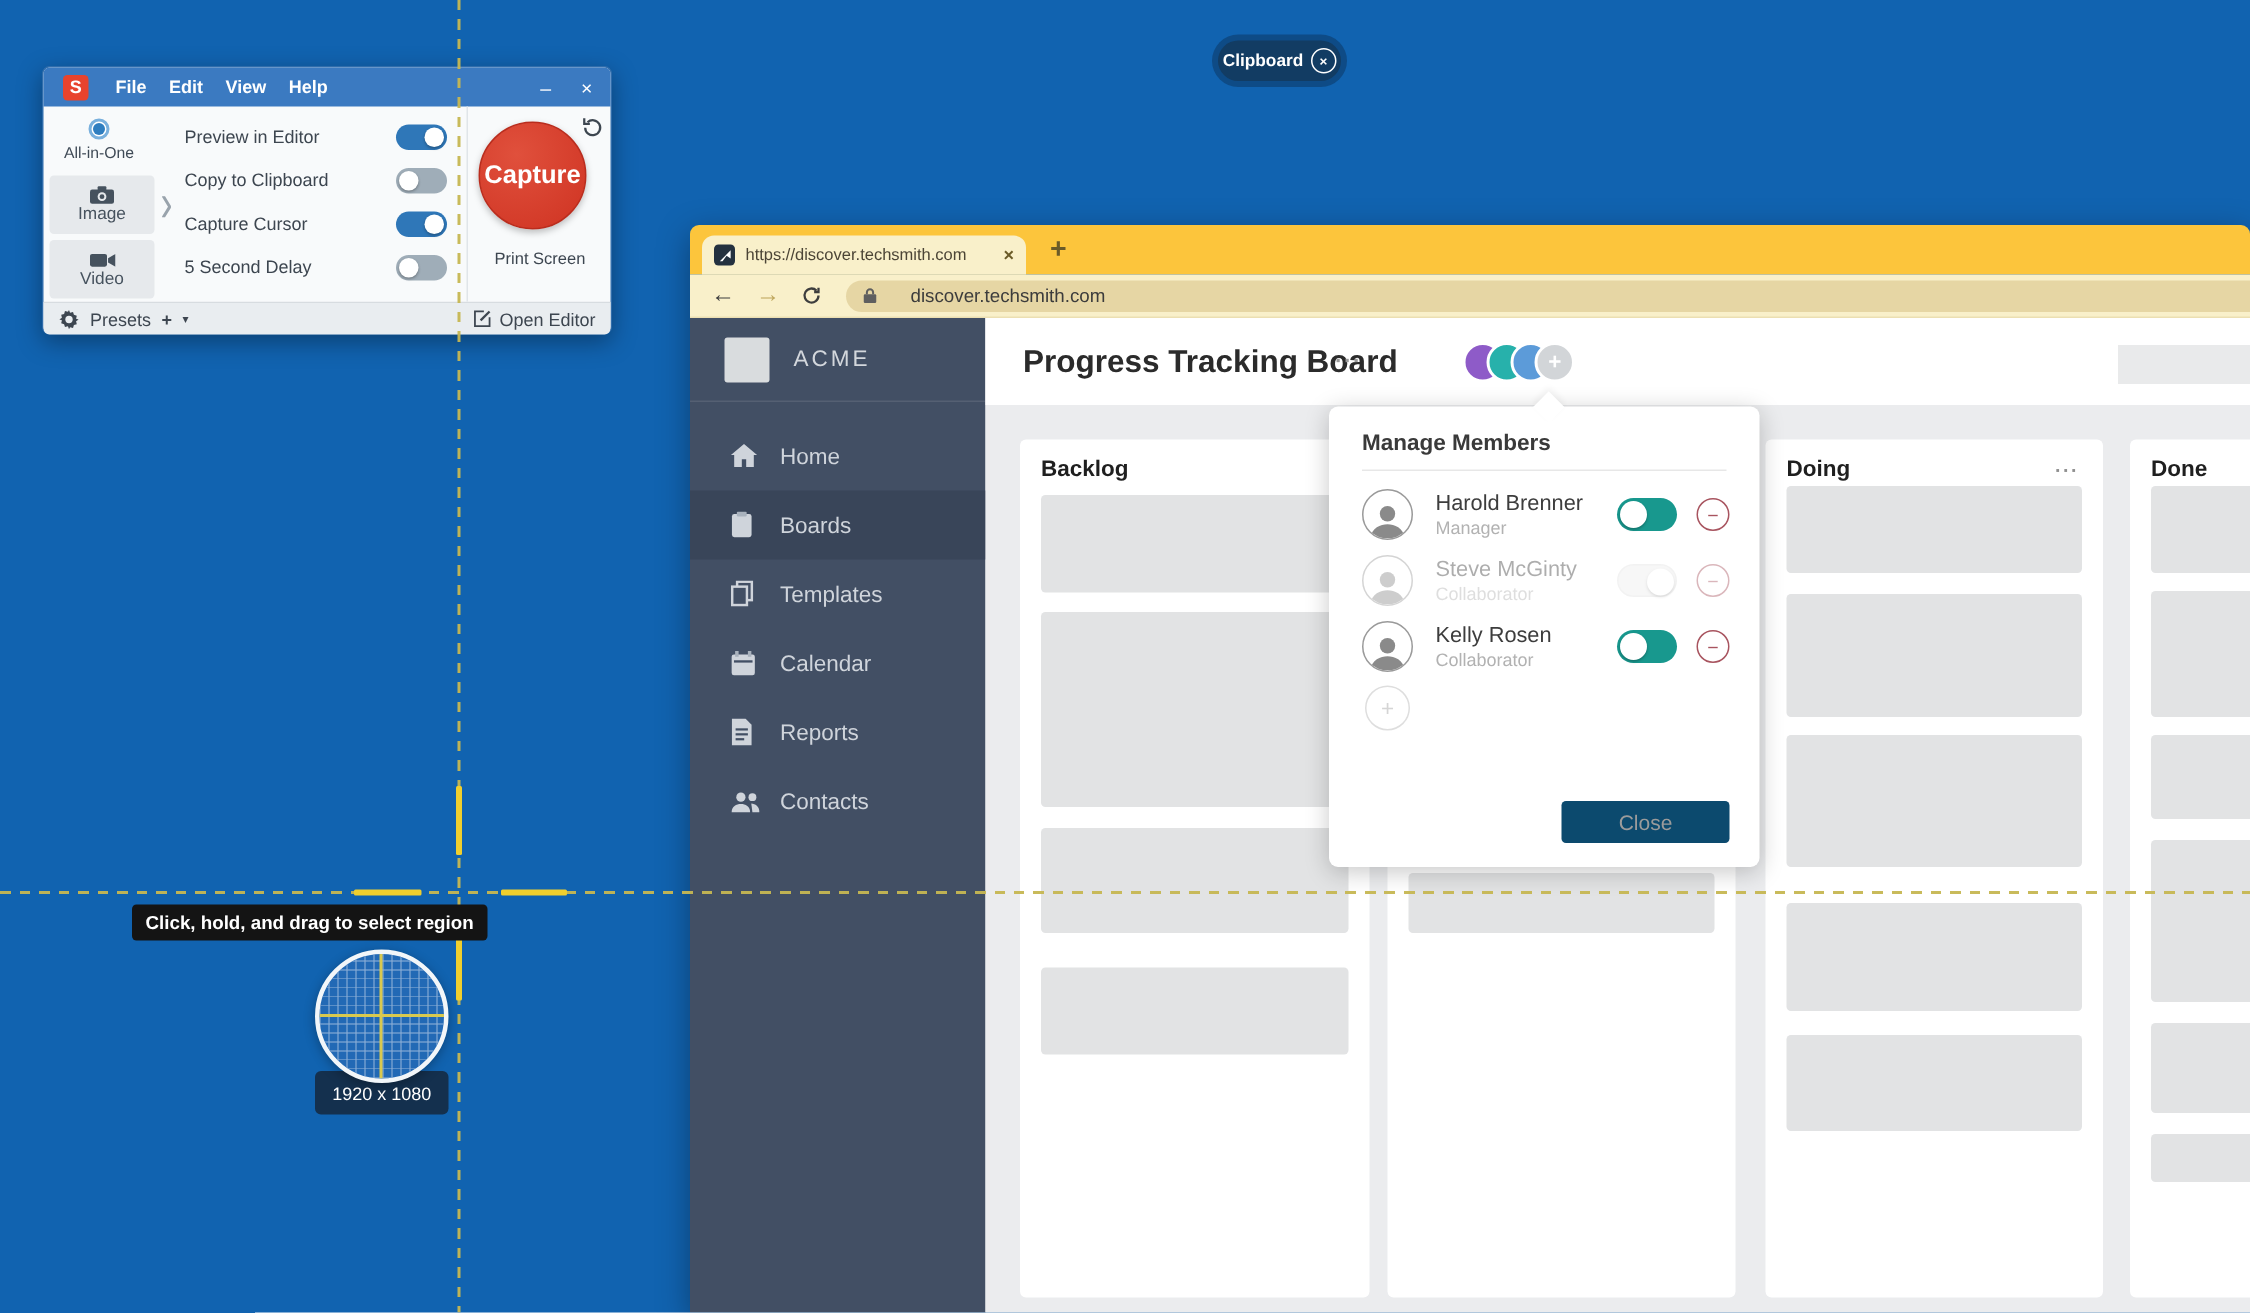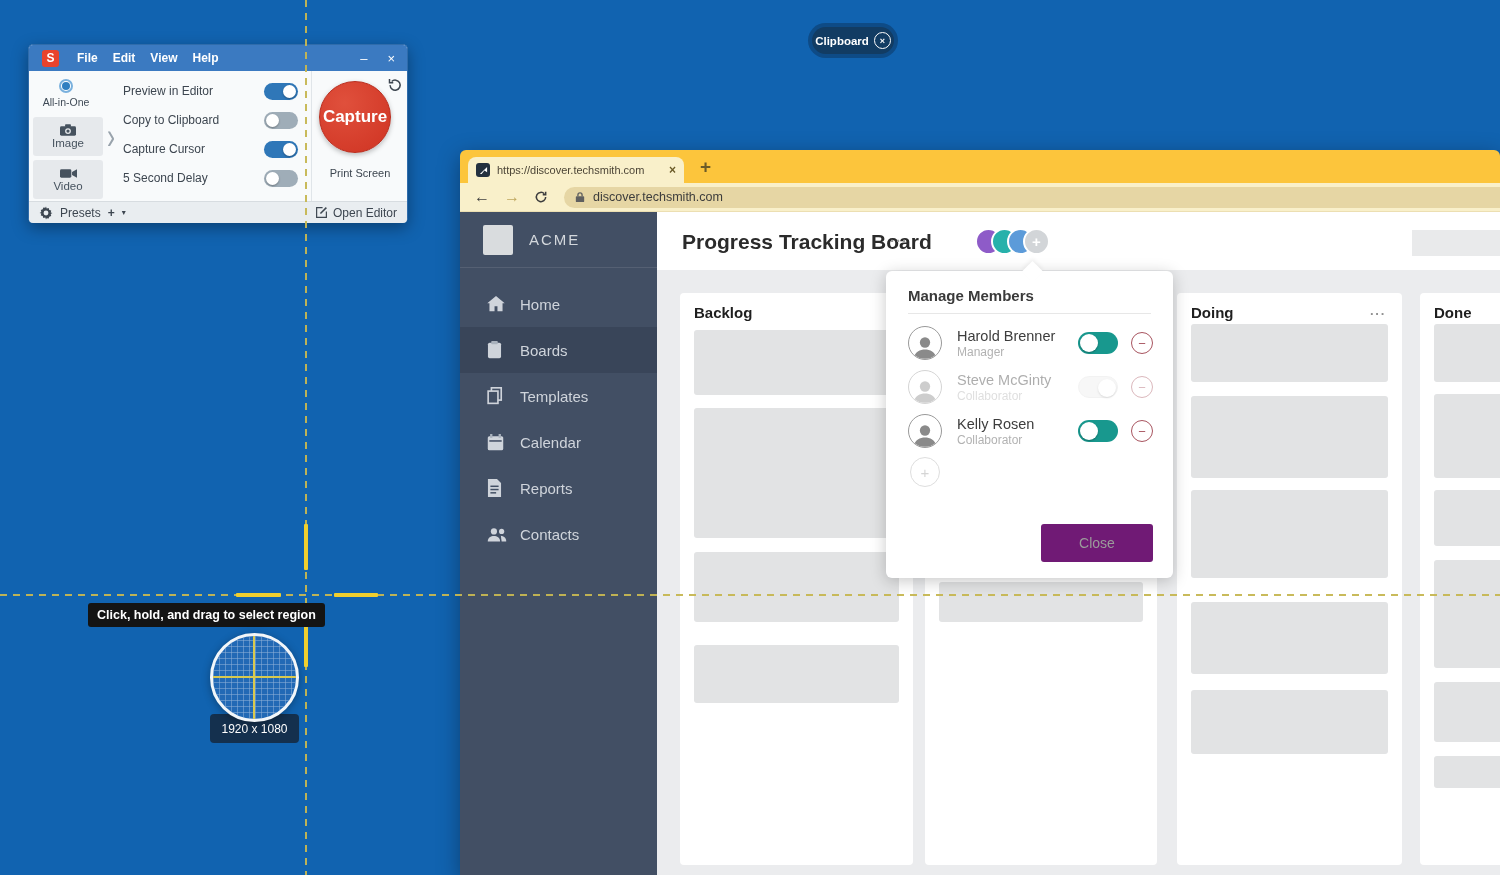--- a/index.html
+++ b/index.html
@@ -63,21 +63,21 @@
   .tab-title { font-size:11px; color:#4c4536; white-space:nowrap; overflow:hidden; flex:1; }
   .tab-close { font-size:12px; color:#6b5b28; font-weight:bold; }
   .newtab-btn { left:240px; top:6px; font-size:19px; font-weight:bold; color:#6b5b28; }
   .toolbar { left:0; top:33px; right:0; height:29px; background:#f9f0ca; border-bottom:1px solid #ecdfb2;
              display:flex; align-items:center; }
   .nav-arrow { font-size:16px; margin-left:14px; color:#3e3e3e; }
   .nav-arrow.fwd { color:#bfa75e; }
   .reload-icon { margin-left:14px; color:#3e3e3e; }
   .addressbar { margin-left:16px; height:21px; flex:1; background:#e6d6a4; border-radius:11px 0 0 11px;
                 display:flex; align-items:center; gap:8px; padding-left:11px; }
-  .url-text { font-size:12.5px; color:#3c3c3c; }
+  .url-text { font-size:12.5px; color:#3c3c3c;margin-left:14px; }
   .content { left:0; top:62px; right:0; bottom:0; background:#fff; }
 
   
   .sidebar { left:0; top:0; width:197px; bottom:0; background:#424f64; }
   .brand-row { left:0; top:0; right:0; height:56px; border-bottom:1px solid rgba(255,255,255,.1);
                display:flex; align-items:center; }
   .brand-logo { width:30px; height:30px; background:#d9dcde; border-radius:2px; margin-left:23px; }
   .brand-name { color:#d3d7dc; font-size:15px; letter-spacing:2px; margin-left:16px; }
   .nav-item { left:0; right:0; height:46px; display:flex; align-items:center; color:#cfd4db; }
   .nav-item.active { background:#394559; }
@@ -117,21 +117,21 @@
   .m-role { font-size:12px; color:#b2b2b2; margin-top:1px; }
   .p-toggle { width:40px; height:22px; border-radius:11px; position:relative; flex:none; }
   .p-toggle .knob { width:18px; height:18px; border-radius:50%; background:#fff; position:absolute; top:2px;
                     box-shadow:0 1px 2px rgba(0,0,0,.28); }
   .p-toggle.on { background:#18988e; } .p-toggle.on .knob { left:2px; }
   .p-toggle.off { background:#ededed; border:1px solid #e2e2e2; } .p-toggle.off .knob { right:1px; }
   .m-remove { width:22px; height:22px; border-radius:50%; border:1.5px solid #a8545f; color:#a8545f; flex:none;
               margin-left:13px; display:flex; align-items:center; justify-content:center; font-size:13px; }
   .add-member { left:24px; top:186px; width:30px; height:30px; border-radius:50%; border:1.5px solid #dedede;
                 color:#d5d5d5; display:flex; align-items:center; justify-content:center; font-size:15px; }
-  .close-btn { right:20px; bottom:16px; width:112px; height:38px; background:#701a75; border-radius:3px;
+  .close-btn { right:20px; bottom:16px; width:112px; height:28px; background:#0c4a6e; border-radius:3px;
                color:#9b9b9b; font-size:14px; display:flex; align-items:center; justify-content:center; }
 
   
   .xhair-v { left:305px; top:0; width:2px; height:875px; z-index:50;
              background:repeating-linear-gradient(180deg,#c6b752 0 7px,transparent 7px 13px); opacity:.95; }
   .xhair-h { left:0; top:594px; width:1500px; height:2px; z-index:50;
              background:repeating-linear-gradient(90deg,#c6b752 0 7px,transparent 7px 13px); opacity:.95; }
   .xseg { background:#f0cf2e; z-index:51; border-radius:1px; }
   .tooltip { left:88px; top:603px; height:24px; padding:0 9px; background:#141414; border-radius:3px; z-index:60;
              color:#fff; font-size:12.5px; font-weight:bold; display:flex; align-items:center; white-space:nowrap; }

